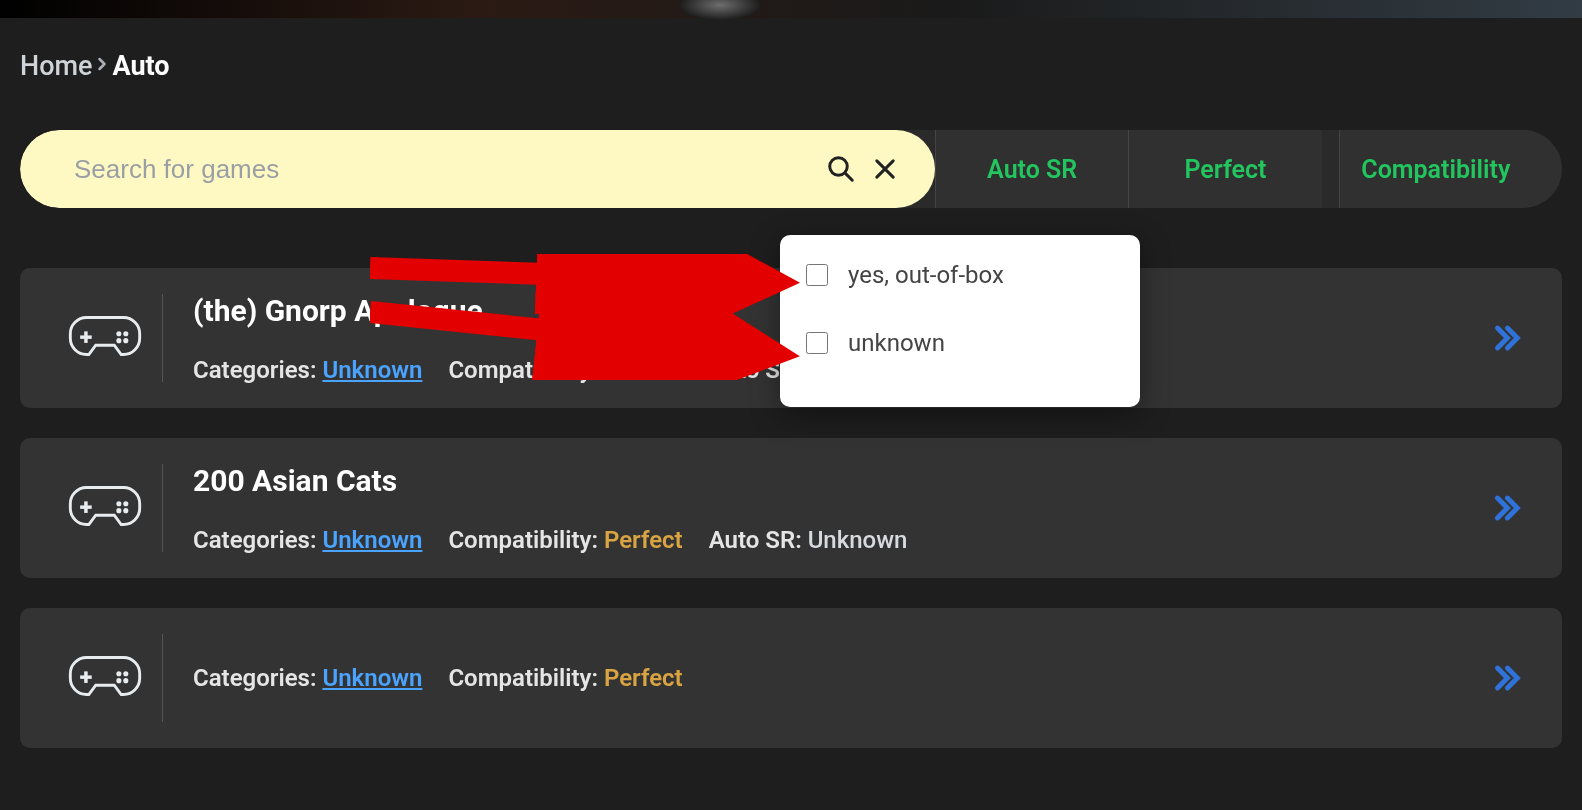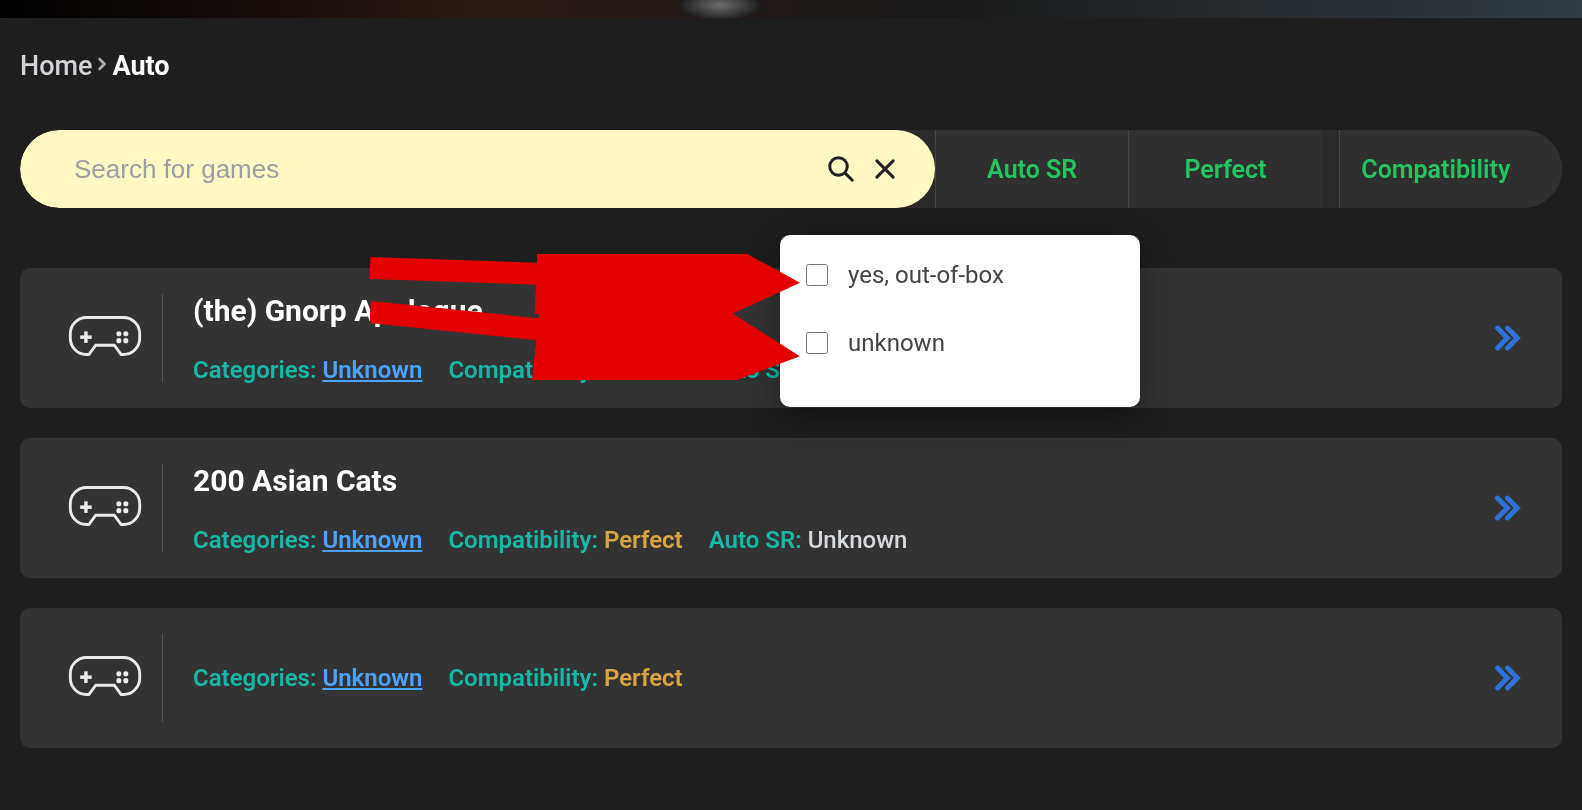--- a/index.html
+++ b/index.html
@@ -26,21 +26,21 @@
   .filter-cell:first-of-type { border-left: none; }
   .filter-cell:last-child { padding-right: 30px; margin-left: 17px; }
 
   
   .game-list { margin-top: 60px; display: flex; flex-direction: column; gap: 30px; }
   .game-row { background: #333333; border-radius: 10px; height: 140px; display: flex; align-items: center; padding: 0 36px 0 28px; position: relative; }
   .game-icon-cell { width: 115px; display: flex; align-items: center; justify-content: center; border-right: 1px solid #555; align-self: center; height: 88px; }
   .game-info { padding-left: 30px; flex: 1; }
   .game-title { font-size: 30px; color: #fff; font-weight: 700; margin-bottom: 28px; }
   .game-meta { font-size: 24px; color: #d7dbe0; font-weight: 600; display: flex; gap: 26px; flex-wrap: wrap; }
-  .game-meta .lbl { color: #14b8a6; }
+  .game-meta .lbl { color: #e5e5e5; }
   .game-meta .val-link { color: #4aa3ff; text-decoration: underline; cursor: pointer; }
   .game-meta .val-perfect { color: #d9a441; }
   .game-meta .val-unknown { color: #d7dbe0; font-weight: 500; }
   .expand-icon { margin-left: auto; width: 40px; height: 40px; display:flex; align-items:center; justify-content:center; }
   .expand-icon svg { width: 34px; height: 34px; }
 
   
   .dropdown { position: absolute; top: 235px; left: 780px; width: 360px; background: #fff; border-radius: 10px; box-shadow: 0 8px 30px rgba(0,0,0,.4); padding: 6px 26px 30px 26px; z-index: 50; }
   .dropdown .opt { display: flex; align-items: center; gap: 20px; padding: 20px 0; font-size: 24px; color: #444; cursor: pointer; }
   .dropdown .opt input[type=checkbox] { width: 22px; height: 22px; accent-color: #555; }

